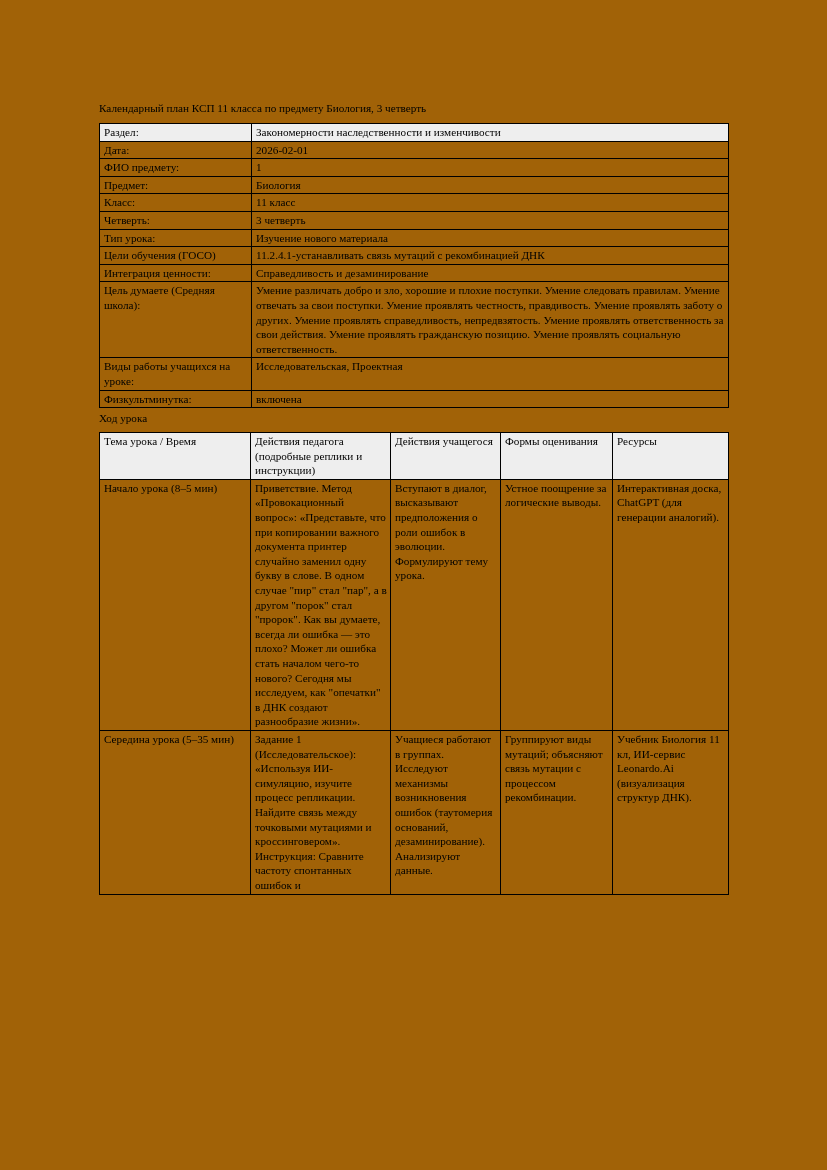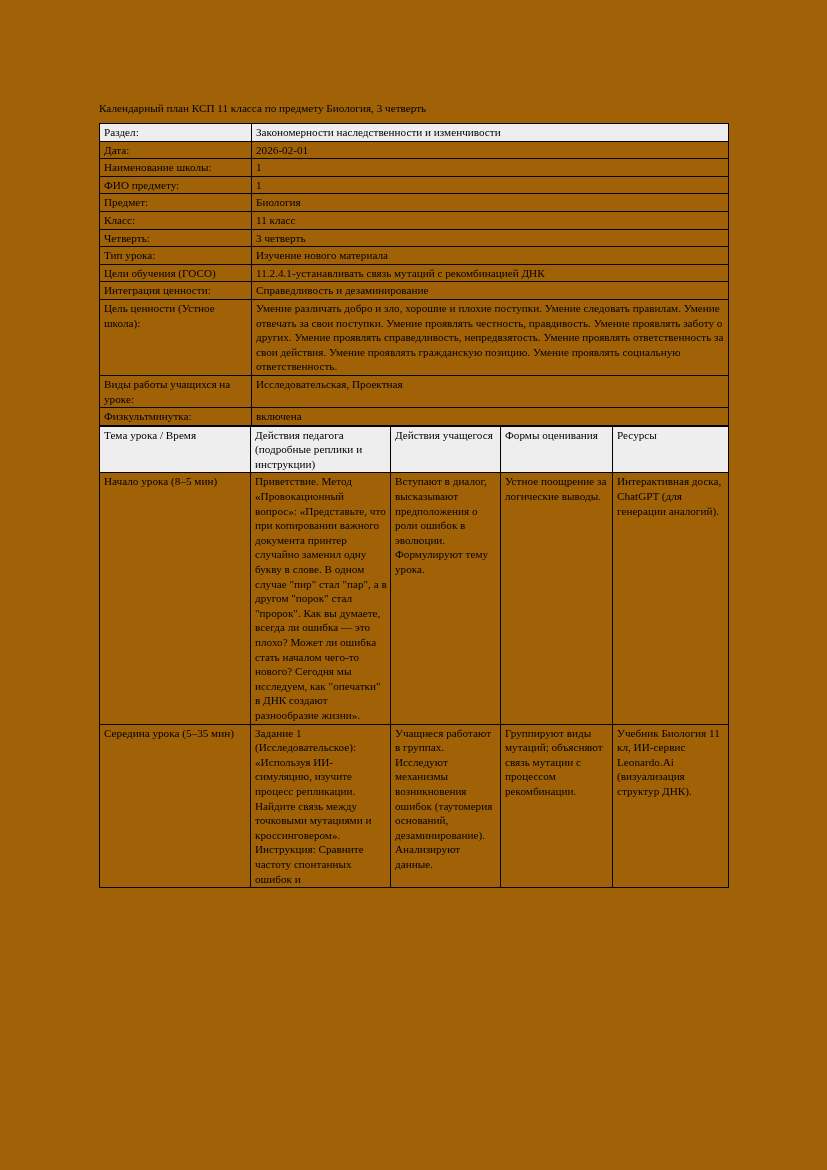--- a/index.html
+++ b/index.html
@@ -88,24 +88,20 @@
       <tbody>
           <tr class="shaded">
             <td>Раздел:</td>
             <td>Закономерности наследственности и изменчивости</td>
           </tr>
           <tr>
             <td>Дата:</td>
             <td>2026-02-01</td>
           </tr>
           <tr>
-            <td>Наименование школы:</td>
-            <td>1</td>
-          </tr>
-          <tr>
             <td>ФИО предмету:</td>
             <td>1</td>
           </tr>
           <tr>
             <td>Предмет:</td>
             <td>Биология</td>
           </tr>
           <tr>
             <td>Класс:</td>
             <td>11 класс</td>
@@ -120,34 +116,35 @@
           </tr>
           <tr>
             <td>Цели обучения (ГОСО)</td>
             <td>11.2.4.1-устанавливать связь мутаций с рекомбинацией ДНК</td>
           </tr>
           <tr>
             <td>Интеграция ценности:</td>
             <td>Справедливость и дезаминирование</td>
           </tr>
           <tr>
-            <td>Цель ценности (Устное школа):</td>
+            <td>Цель думаете (Средняя школа):</td>
             <td>Умение различать добро и зло, хорошие и плохие поступки. Умение следовать правилам. Умение отвечать за свои поступки. Умение проявлять честность, правдивость. Умение проявлять заботу о других. Умение проявлять справедливость, непредвзятость. Умение проявлять ответственность за свои действия. Умение проявлять гражданскую позицию. Умение проявлять социальную ответственность.</td>
           </tr>
           <tr>
             <td>Виды работы учащихся на уроке:</td>
             <td>Исследовательская, Проектная</td>
           </tr>
           <tr>
             <td>Физкультминутка:</td>
             <td>включена</td>
           </tr>
         </tbody>
     </table>
 
+    <div class="section-label">Ход урока</div>
 
     <table class="doc-table flow-table">
       <colgroup>
         <col class="c1">
           <col class="c2">
           <col class="c3">
           <col class="c4">
           <col class="c5">
       </colgroup>
       <thead>

